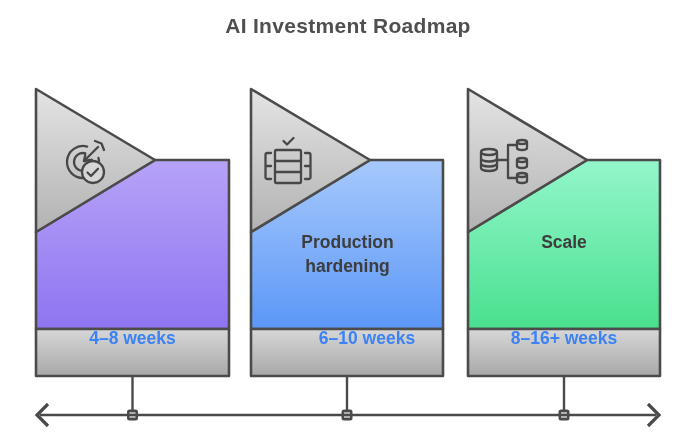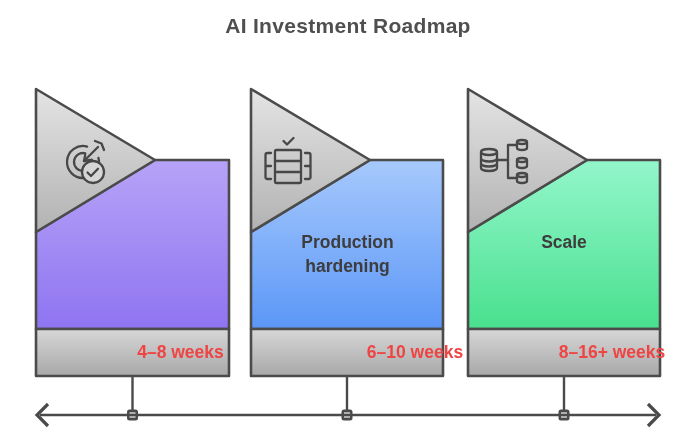--- a/index.html
+++ b/index.html
@@ -10,22 +10,22 @@
   .title{
     position:absolute;top:14px;left:0;width:696px;text-align:center;
     font-size:21px;font-weight:bold;color:#4f4f4f;letter-spacing:.3px;margin:0;
   }
   .diagram-svg{position:absolute;top:0;left:0;}
   .stage-label{
     position:absolute;top:230px;text-align:center;font-size:17.5px;line-height:1.38;
     font-weight:bold;color:#3d3d3d;box-sizing:border-box;padding:0 30px;
   }
   .stage-duration{
-    position:absolute;top:329px;height:47px;display:flex;align-items:center;justify-content:center;
-    font-size:17.5px;font-weight:bold;color:#ef4444;margin-left:48px;
+    position:absolute;top:315px;height:47px;display:flex;align-items:center;justify-content:center;
+    font-size:17.5px;font-weight:bold;color:#3b82f6;
   }
   .shape{stroke:#4b4b4b;stroke-width:2.6;stroke-linejoin:round;}
   .icon{stroke:#474747;stroke-width:2.3;fill:none;stroke-linecap:round;stroke-linejoin:round;}
   .tl{stroke:#4a4a4a;fill:none;}
 </style>
 </head>
 <body>
 
 <div class="canvas">
 

